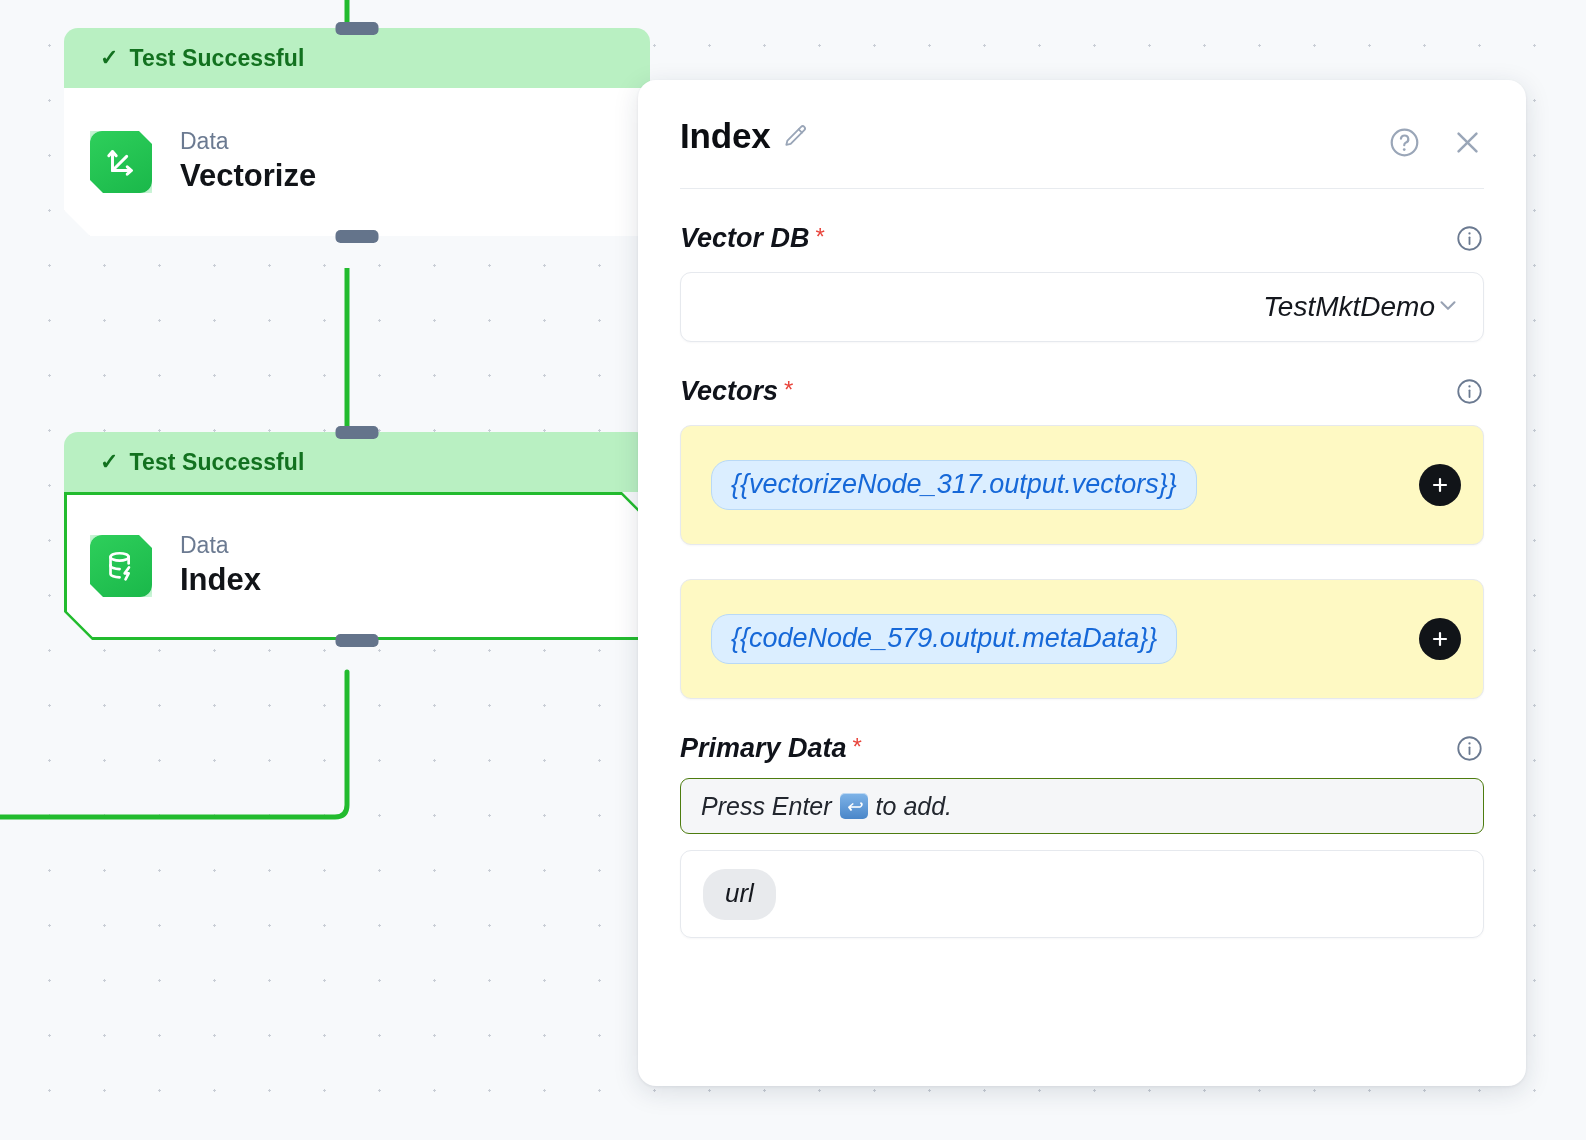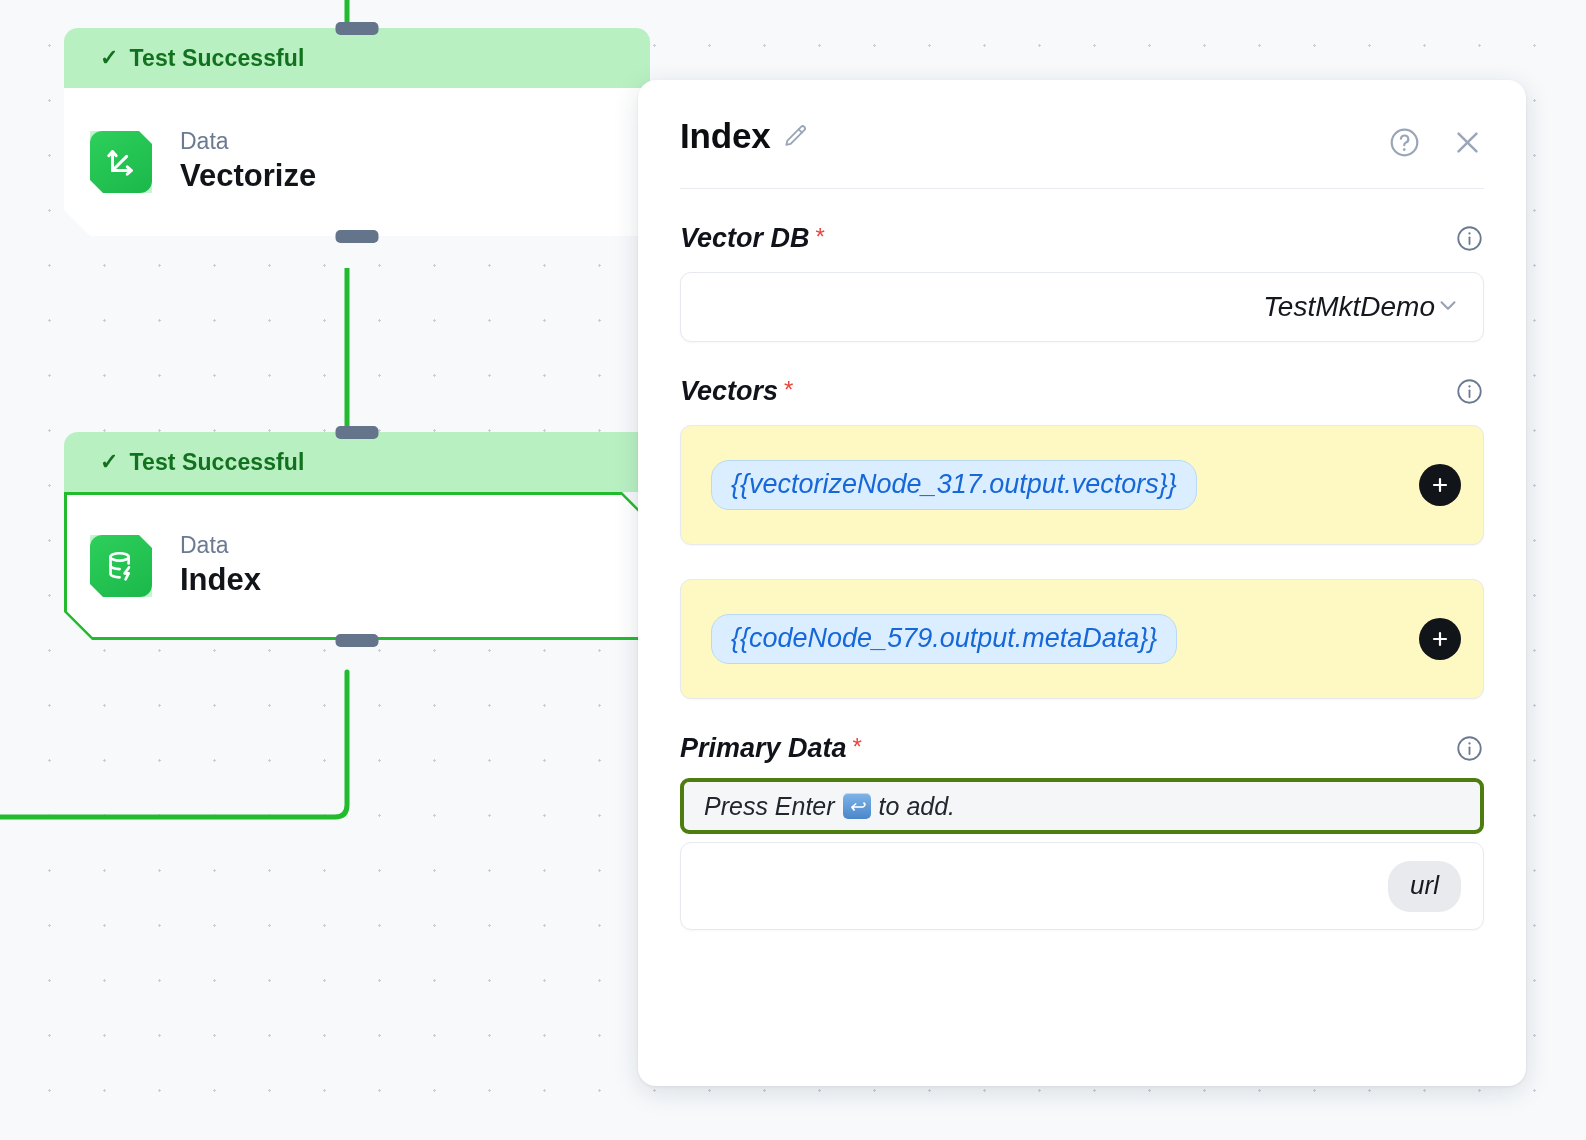--- a/index.html
+++ b/index.html
@@ -151,44 +151,43 @@
     width: 42px; height: 42px; border-radius: 50%;
     background: #111418;
     display: flex; align-items: center; justify-content: center;
     flex: none; cursor: pointer;
   }
 
   .enter-hint {
     margin-top: 14px;
     height: 56px;
     background: #f5f6f8;
-    border: 4px solid #4d7c0f;
+    border: 1px solid #4d7c0f;
     border-radius: 9px;
     display: flex; align-items: center;
     padding: 0 20px;
     font-size: 25px; color: #22262e;
     gap: 8px;
     cursor: text;
   }
   .enter-key {
     display:inline-flex; align-items:center; justify-content:center;
     width: 28px; height: 26px; border-radius: 5px;
     background: linear-gradient(#7fb4e8,#4a86c9);
     color:#fff; font-size: 19px; line-height: 1;
     box-shadow: inset 0 1px 0 rgba(255,255,255,.5);
   }
   .chips-box {
-    margin-top: 8px;
+    margin-top: 16px;
     min-height: 88px;
     border: 1px solid #e6e9ee;
     border-radius: 11px;
     display: flex; align-items: center;
     padding: 0 22px;
     box-shadow: 0 1px 2px rgba(20,30,50,.035);
-    justify-content: flex-end;
   }
   .chip {
     background: #e8eaed;
     border-radius: 22px;
     padding: 9px 22px 11px;
     font-size: 26px;
     color: #16191f;
     cursor: pointer;
   }
 </style>

